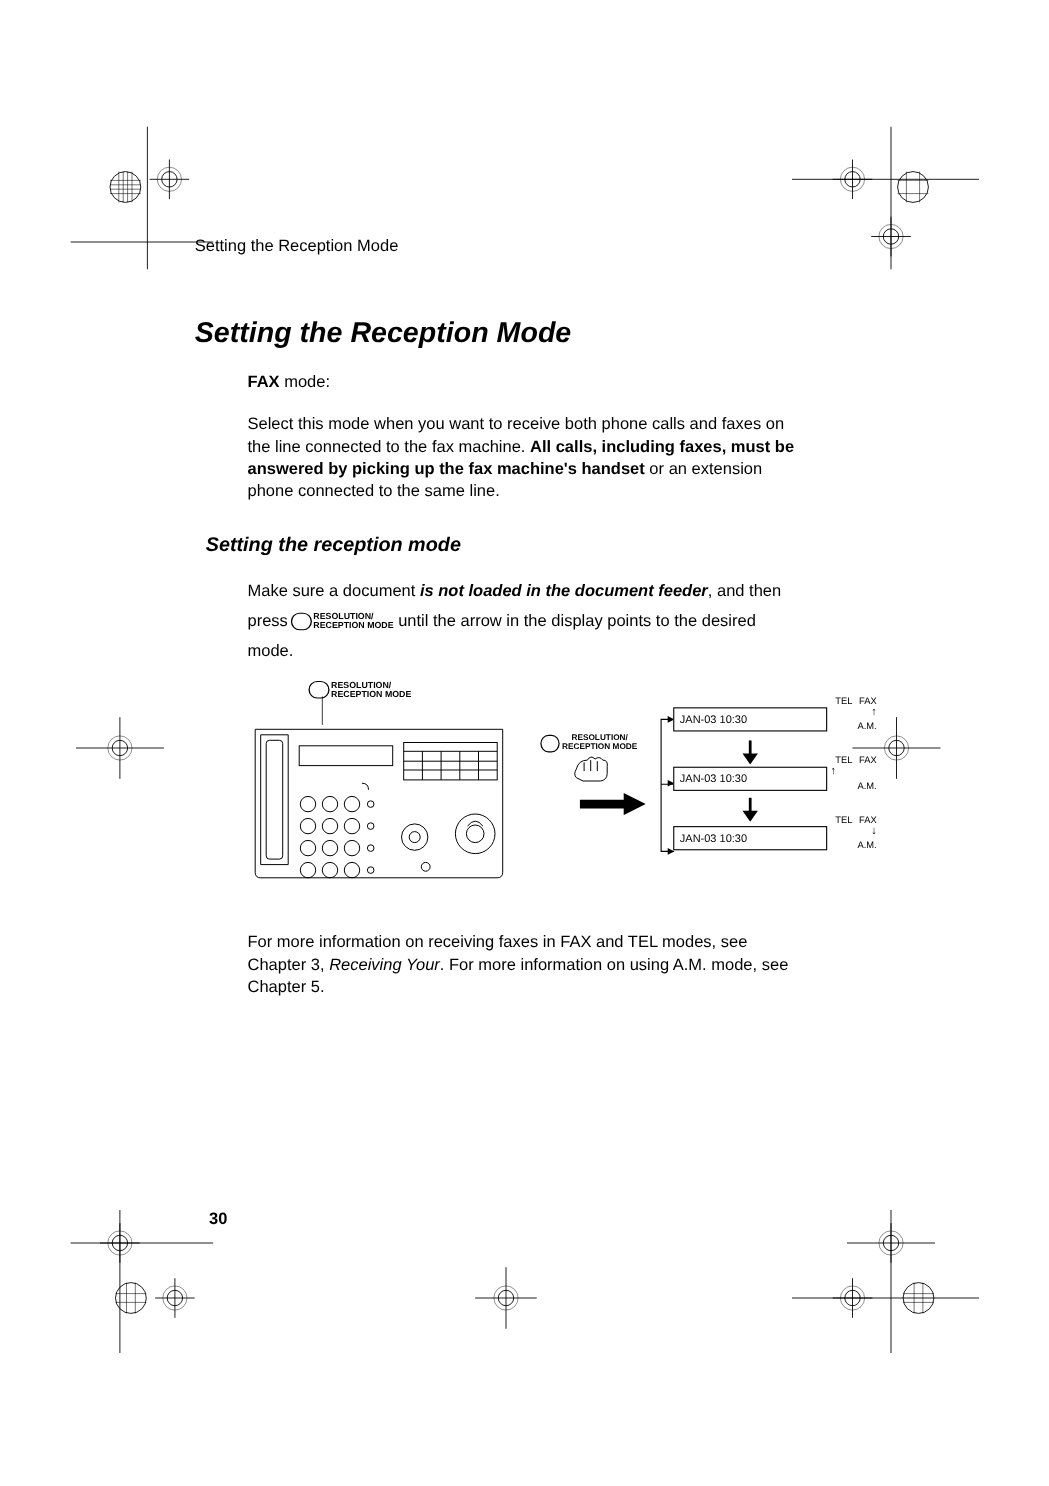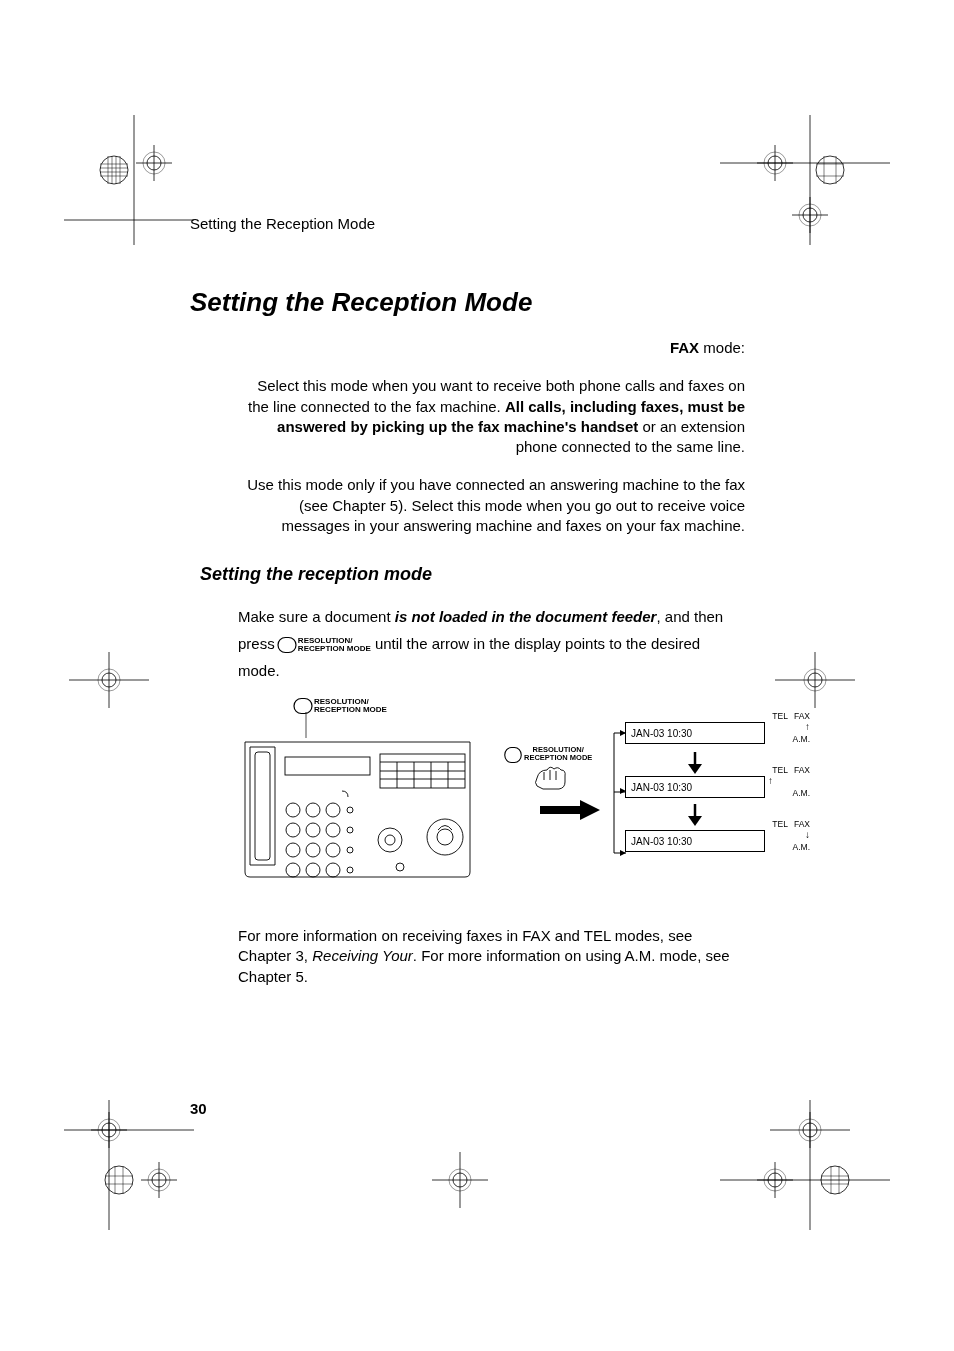--- a/index.html
+++ b/index.html
@@ -12,40 +12,40 @@
   }
   .page {
     position: relative;
     width: 954px;
     height: 1351px;
     margin: 0 auto;
     box-sizing: border-box;
   }
   .content {
     position: absolute;
-    left: 190px;
+    left: 177px;
     top: 215px;
     width: 555px;
   }
   .running-head {
     font-size: 15px;
     margin-bottom: 55px;
   }
   h1.section-title {
     font-size: 26px;
     font-weight: bold;
     font-style: italic;
     margin: 0 0 20px 0;
   }
   .indent {
     margin-left: 48px;
   }
   p { margin: 0 0 14px 0; line-height: 1.35; }
   .tight { margin-bottom: 4px; }
-  .block { margin-bottom: 18px; text-align: right; }
+  .block { margin-bottom: 18px; }
   h2.subsection {
     font-size: 18px;
     font-style: italic;
     font-weight: bold;
     margin: 28px 0 18px 10px;
   }
   .btn-inline {
     display: inline-flex;
     align-items: center;
     vertical-align: middle;
@@ -317,21 +317,20 @@
         <p class="tight"><b>FAX</b><span> mode:</span></p>
       </div>
 
       <div class="block">
         <p>
           <span>Select this mode when you want to receive both phone calls and faxes on the line connected to the fax machine. </span><b>All calls, including faxes, must be answered by picking up the fax machine's handset</b><span> or an extension phone connected to the same line.</span>
         </p>
       </div>
 
       <div class="block">
-        <p>Use this mode only if you have connected an answering machine to the fax (see Chapter 5). Select this mode when you go out to receive voice messages in your answering machine and faxes on your fax machine.</p>
       </div>
     </div>
 
     <h2 class="subsection">Setting the reception mode</h2>
 
     <div class="indent">
       <p style="line-height:1.8;">
         <span>Make sure a document </span><b><i>is not loaded in the document feeder</i></b><span>, and then press </span>
         <span class="btn-inline">
           <span class="small-oval"></span>

